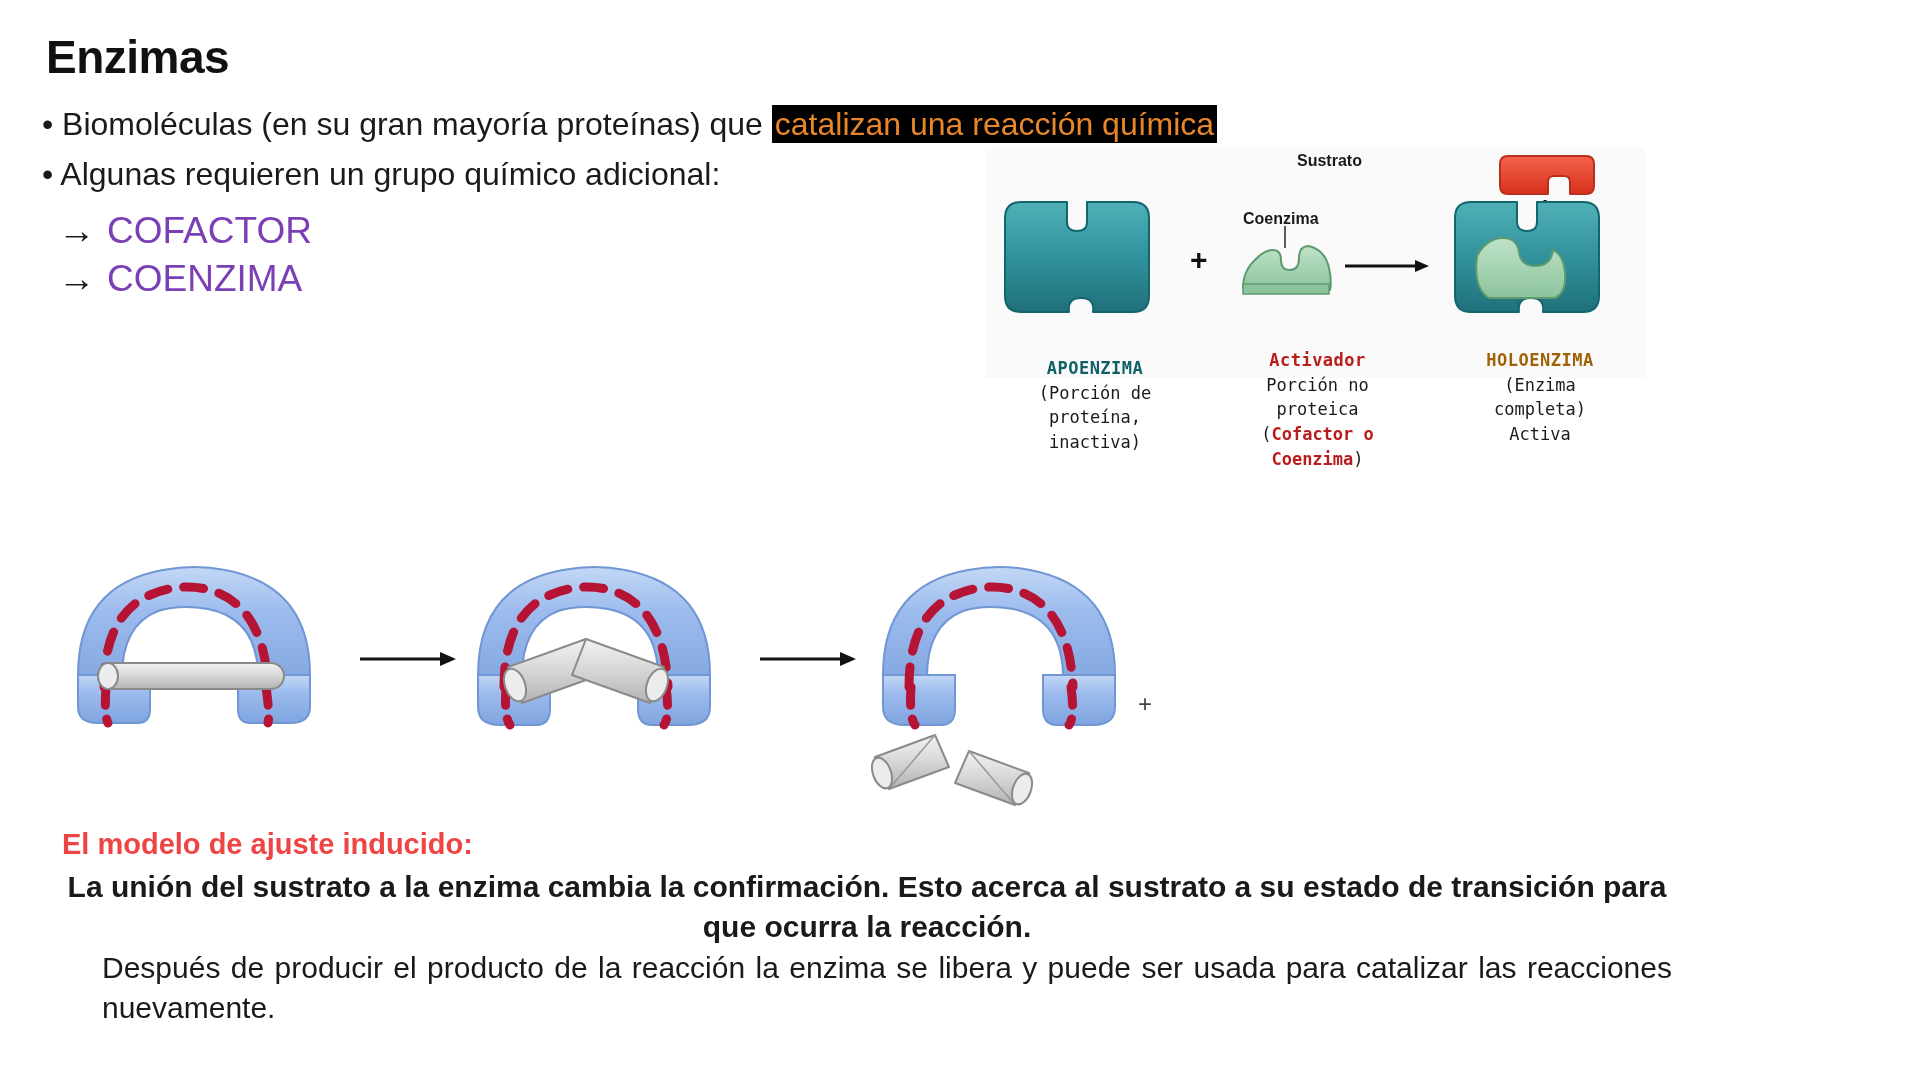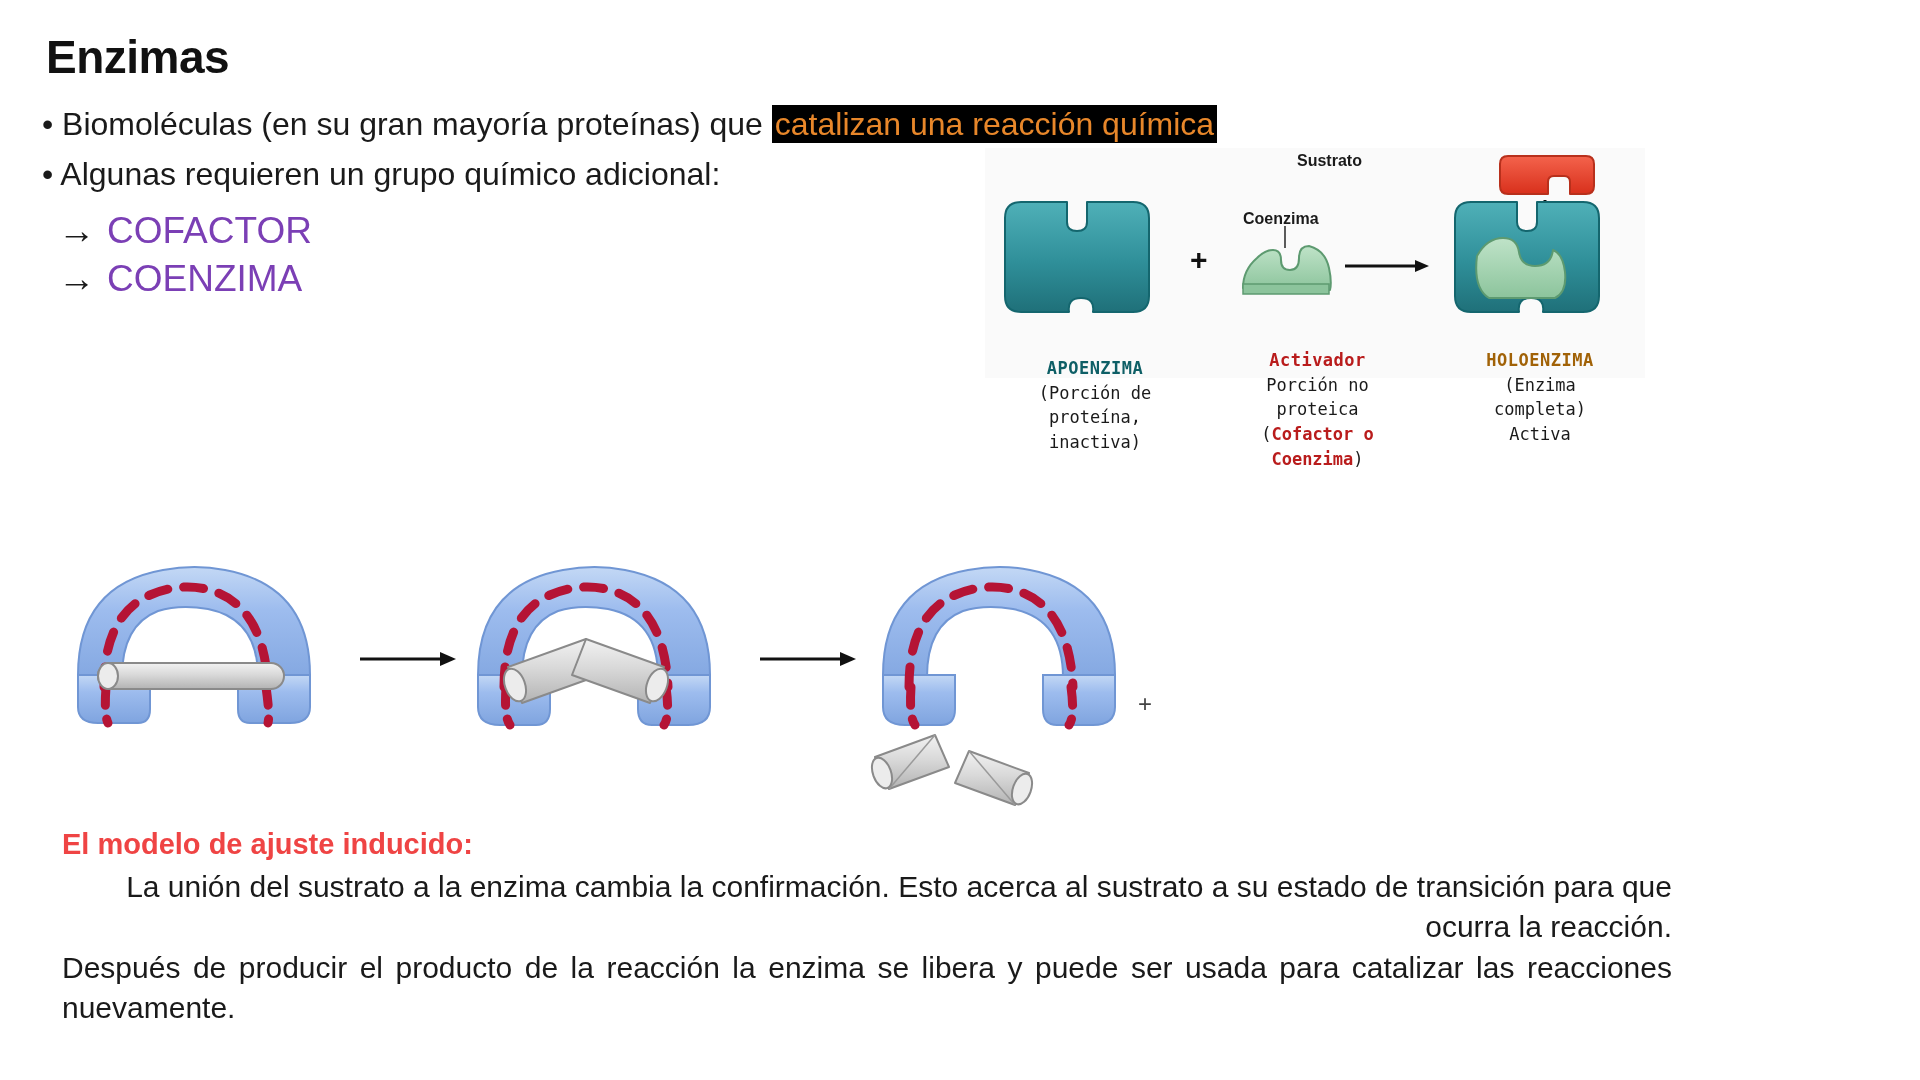--- a/index.html
+++ b/index.html
@@ -126,22 +126,22 @@
     font-size: 29px;
     font-weight: bold;
     color: #ef4444;
     margin: 0 0 6px 0;
   }
   .body-par {
     font-size: 30px;
     line-height: 1.32;
     margin: 0;
   }
-  #paragraph-1 { text-align: right; }
-  #paragraph-2 { text-align: justify; margin-top: 2px; }
+  #paragraph-1 { text-align: center; font-weight: bold; }
+  #paragraph-2 { text-align: justify; margin-top: 2px; margin-left: 40px; }
 </style>
 </head>
 <body>
 
 <div id="slide-title">Enzimas</div>
 
 <div class="bullet-line" id="bullet-1">
   <span>• Biomoléculas (en su gran mayoría proteínas) que </span><span class="highlight">catalizan una reacción química</span>
 </div>
 <div class="bullet-line" id="bullet-2">• Algunas requieren un grupo químico adicional:</div>

